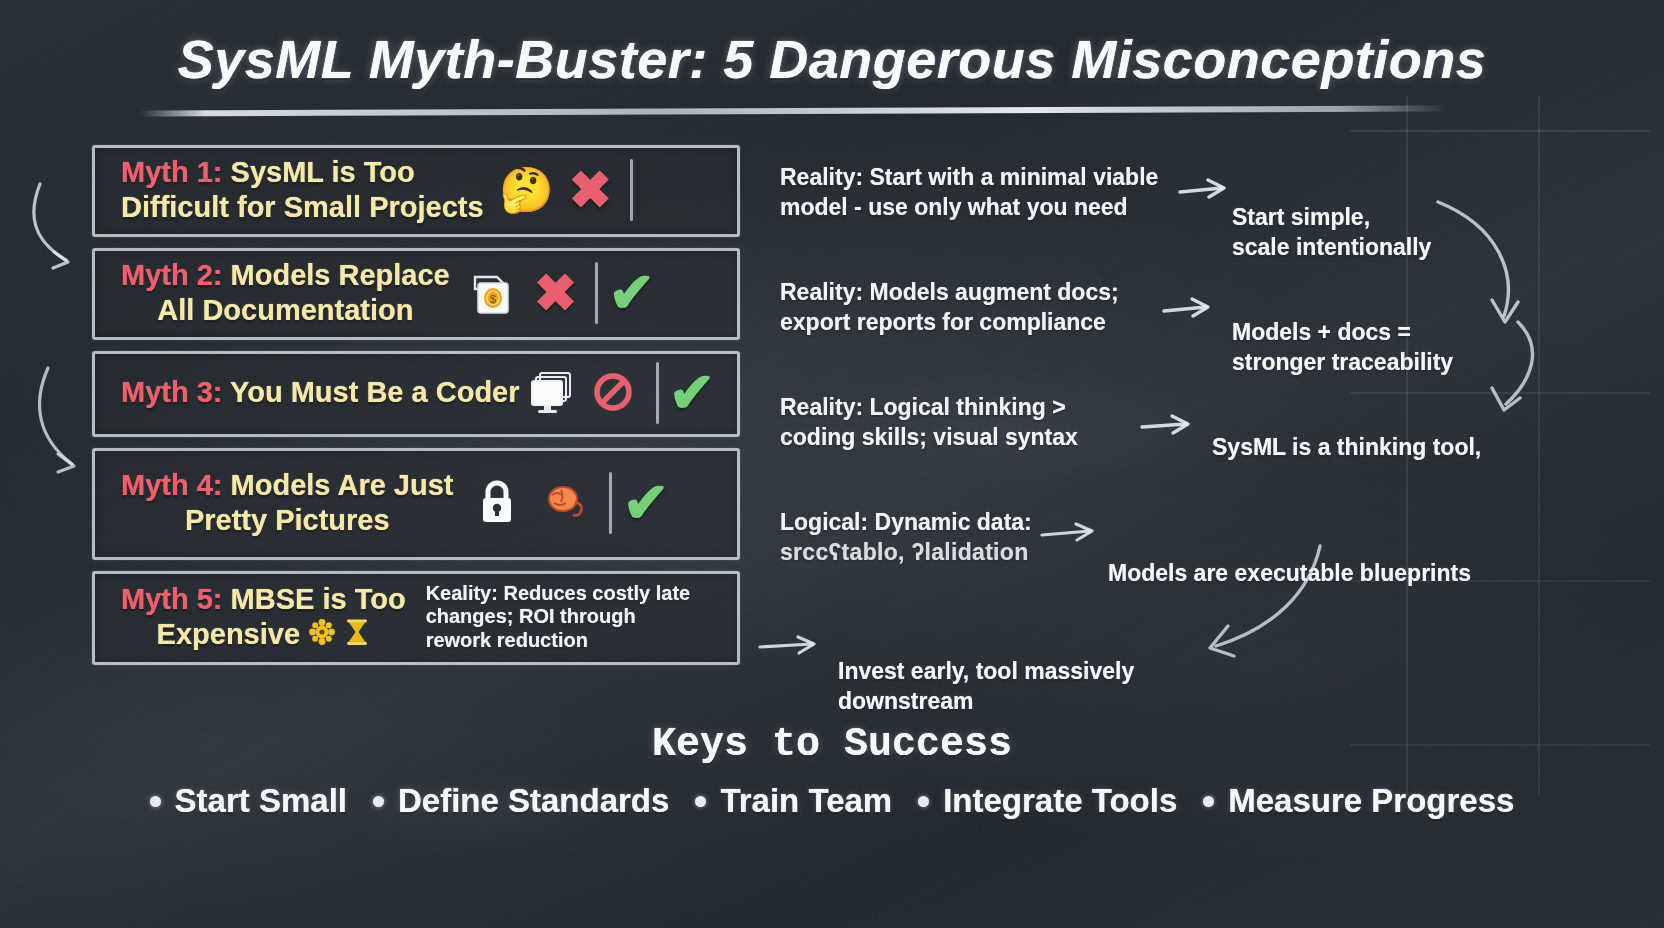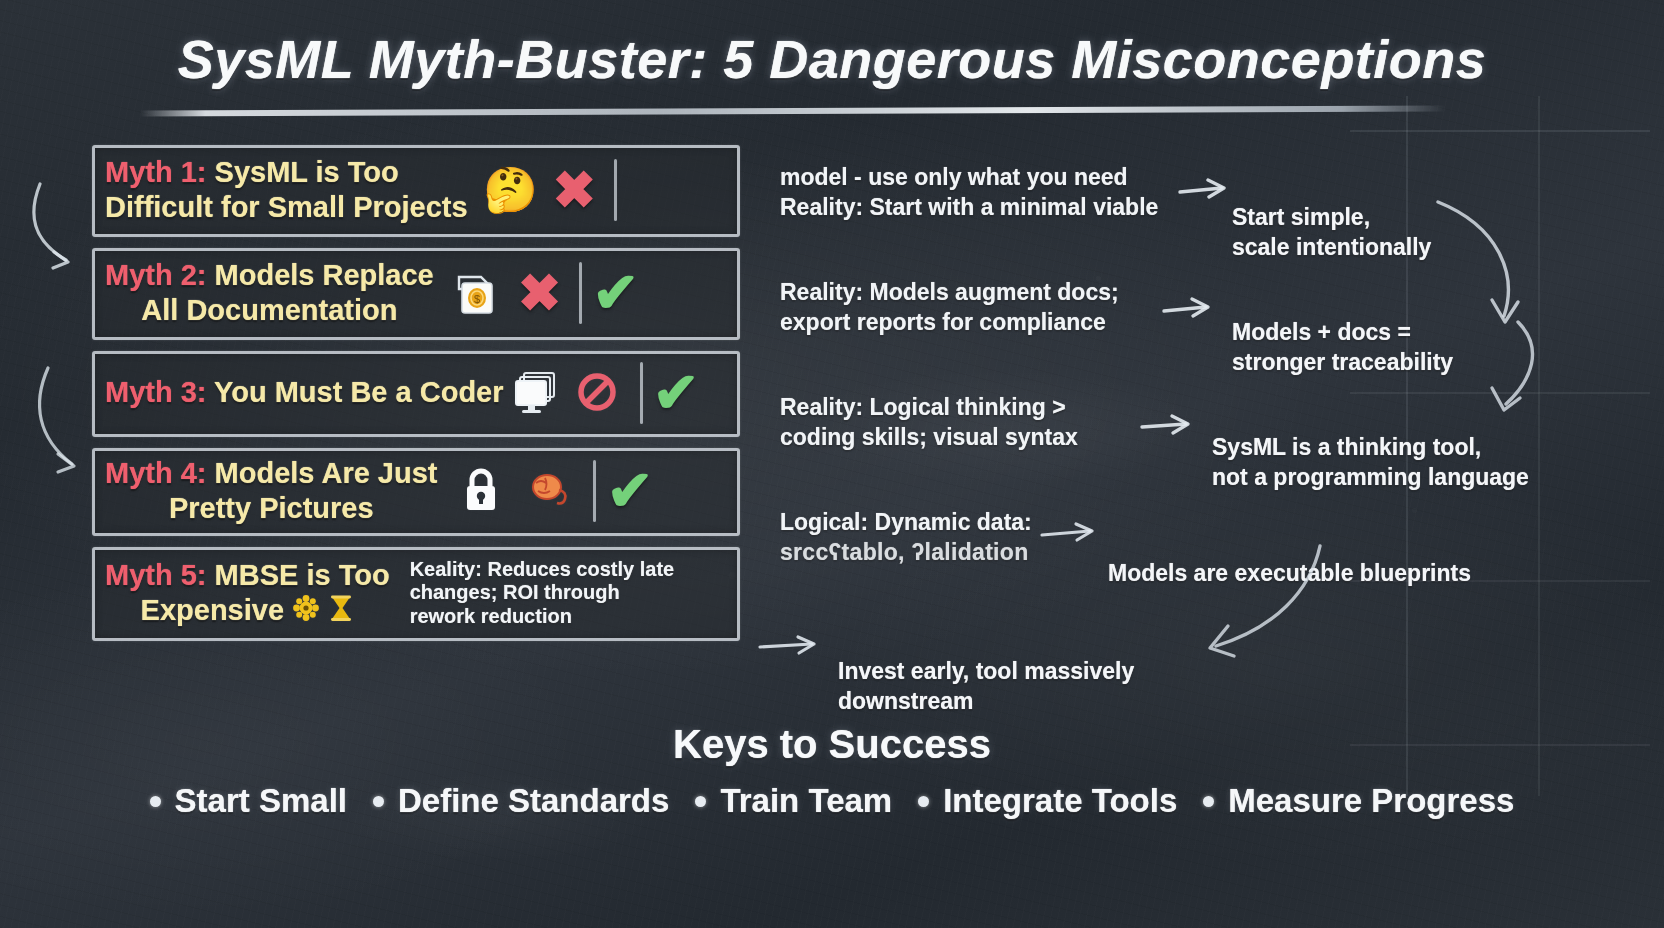--- a/index.html
+++ b/index.html
@@ -105,27 +105,27 @@
   .myth-row {
     position: relative;
     margin-bottom: 11px;
     border: 3px solid rgba(236,243,250,0.72);
     border-radius: 3px;
     background: rgba(18,22,26,0.46);
     box-shadow: 0 0 7px rgba(0,0,0,0.35) inset;
     filter: drop-shadow(0 0 1px rgba(255,255,255,0.18));
     display: flex;
     align-items: center;
-    padding: 8px 10px 10px 10px;
+    padding: 8px 10px 10px 26px;
     box-sizing: border-box;
   }
   .myth-row.r1 { height: 92px; }
   .myth-row.r2 { height: 92px; }
   .myth-row.r3 { height: 86px; }
-  .myth-row.r4 { height: 88px; }
+  .myth-row.r4 { height: 112px; }
   .myth-row.r5 { height: 94px; }
 
   .myth-text {
     font-size: 29px;
     font-weight: 700;
     line-height: 1.22;
     color: #f6e9a8;
     text-shadow: 0 0 1px rgba(255,245,200,0.7), 0 2px 2px rgba(0,0,0,0.55);
     flex: 0 0 auto;
   }
@@ -208,20 +208,21 @@
   
   #keys-title {
     position: absolute;
     left: 0; right: 0;
     top: 722px;
     text-align: center;
     font-size: 40px;
     font-weight: 700;
     color: #f7f9fb;
     text-shadow: 0 0 1px rgba(255,255,255,0.85), 0 0 8px rgba(225,238,255,0.22), 0 2px 2px rgba(0,0,0,0.5);
+    font-family: Liberation Mono, monospace;
   }
   #keys-list {
     position: absolute;
     left: 0; right: 0;
     top: 782px;
     display: flex;
     justify-content: center;
     align-items: center;
     gap: 26px;
     white-space: nowrap;
@@ -379,22 +380,22 @@
       <div class="inline-reality">
         <div>Keality: Reduces costly late</div>
         <div>changes; ROI through</div>
         <div>rework reduction</div>
       </div>
     </div>
 
   </div>
 
   <div class="reality-block" style="left:780px; top:163px; width:400px;">
+    <div>Reality: Start with a minimal viable</div>
     <div>model - use only what you need</div>
-    <div>Reality: Start with a minimal viable</div>
   </div>
   <div class="reality-block" style="left:780px; top:278px; width:380px;">
     <div>Reality: Models augment docs;</div>
     <div>export reports for compliance</div>
   </div>
   <div class="reality-block" style="left:780px; top:393px; width:330px;">
     <div>Reality: Logical thinking &gt;</div>
     <div>coding skills; visual syntax</div>
   </div>
   <div class="reality-block" style="left:780px; top:508px; width:290px;">
@@ -405,21 +406,20 @@
   <div class="outcome-block" style="left:1232px; top:163px; width:300px;">
     <div>Start simple,</div>
     <div>scale intentionally</div>
   </div>
   <div class="outcome-block" style="left:1232px; top:278px; width:310px;">
     <div>Models + docs =</div>
     <div>stronger traceability</div>
   </div>
   <div class="outcome-block" style="left:1212px; top:393px; width:350px;">
     <div>SysML is a thinking tool,</div>
-    <div>not a programming language</div>
   </div>
   <div class="outcome-block" style="left:1108px; top:519px; width:420px;">
     <div>Models are executable blueprints</div>
   </div>
   <div class="outcome-block" style="left:838px; top:617px; width:380px;">
     <div>Invest early, tool massively</div>
     <div>downstream</div>
   </div>
 
   <div class="arrow-short" style="left:1178px; top:178px;">

